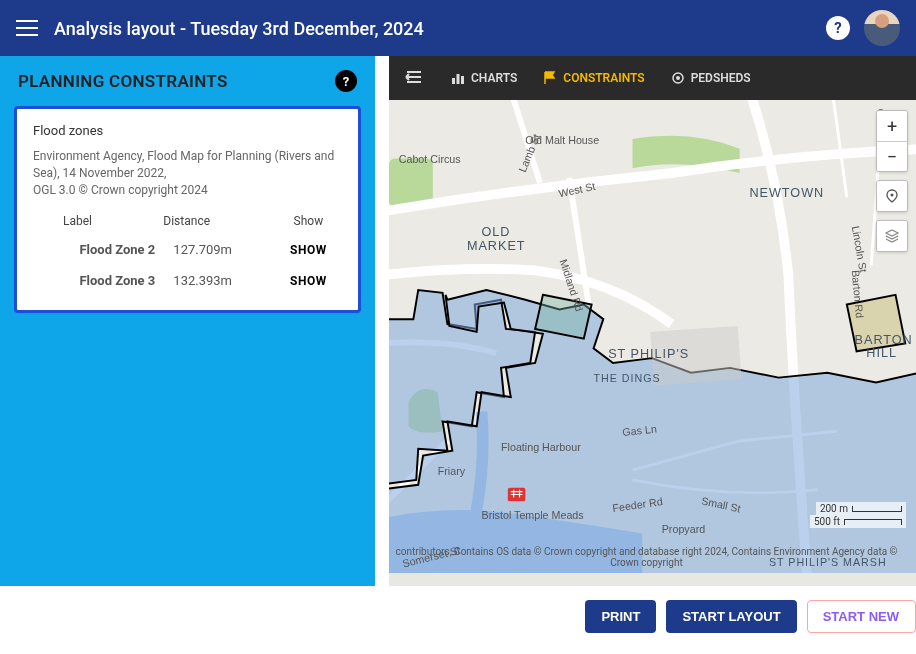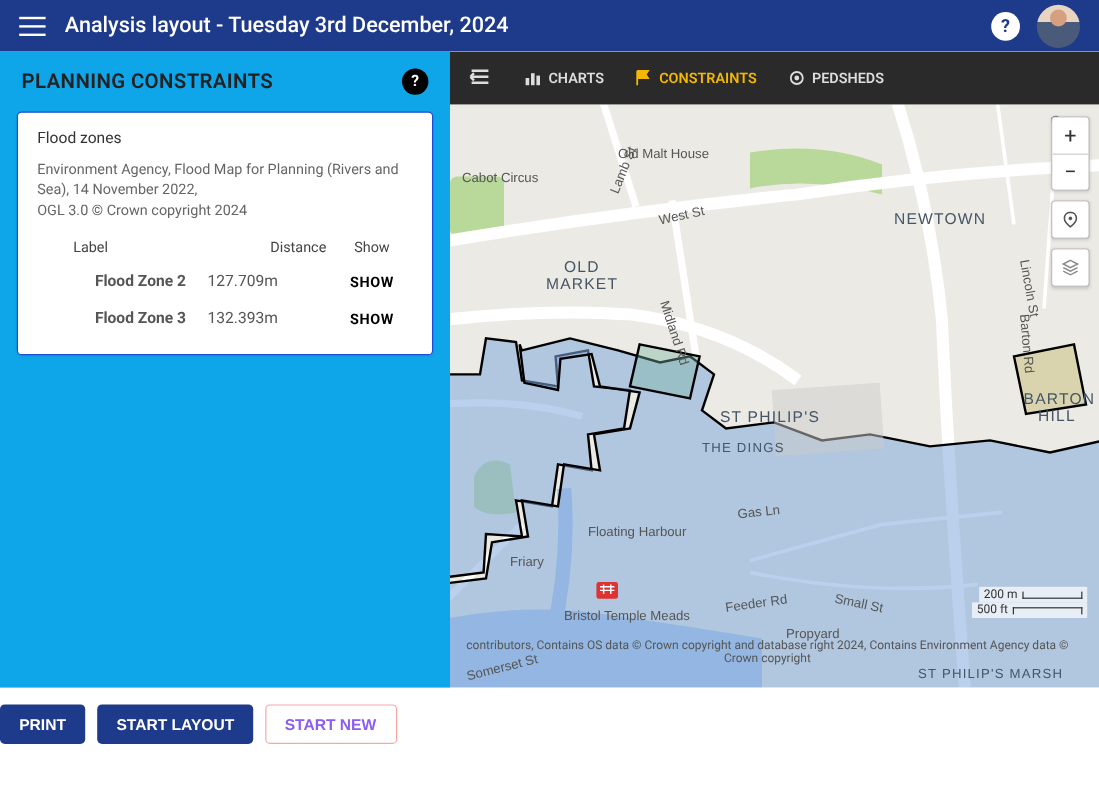--- a/index.html
+++ b/index.html
@@ -1,46 +1,46 @@
 <!DOCTYPE html>
 <html><head>
 <meta charset="utf-8">
 <style>
   * { box-sizing: border-box; margin: 0; padding: 0; }
   body { font-family: -apple-system, BlinkMacSystemFont, "Segoe UI", Roboto, Arial, sans-serif; width: 916px; height: 654px; overflow: hidden; background: #fff; position: relative; }
   
-  .header { background: #1e3a8a; color: #fff; height: 43px; display: flex; align-items: center; padding: 0 16px; }
+  .header { background: #1e3a8a; color: #fff; height: 56px; display: flex; align-items: center; padding: 0 16px; }
   .menu-icon { width: 22px; height: 16px; display: flex; flex-direction: column; justify-content: space-between; cursor: pointer; margin-right: 16px; }
   .menu-icon span { height: 2px; background: #fff; width: 100%; }
   .header-title { font-size: 18px; font-weight: 500; flex: 1; }
   .help-icon { width: 24px; height: 24px; border-radius: 50%; background: #fff; color: #1e3a8a; display: flex; align-items: center; justify-content: center; font-weight: bold; font-size: 15px; margin-right: 14px; cursor: pointer; }
   .avatar { width: 36px; height: 36px; border-radius: 50%; background: linear-gradient(180deg,#e8d4c0 40%,#4a5a7a 40%); cursor: pointer; overflow:hidden; position:relative;}
   .avatar::after{content:"";position:absolute;top:4px;left:50%;transform:translateX(-50%);width:14px;height:14px;border-radius:50%;background:#d4a080;}
   
   .body { display: flex; height: 530px; }
   
   .sidebar { width: 375px; padding: 14px 14px; background: #0ea5e9; }
   .panel-header { display: flex; align-items: center; justify-content: space-between; margin-bottom: 14px; padding: 0 4px;}
   .panel-title { font-size: 17px; font-weight: 600; letter-spacing: 0.3px; color:#222;}
   .panel-help { width: 22px; height: 22px; border-radius: 50%; background: #000; color: #fff; display: flex; align-items: center; justify-content: center; font-weight: bold; font-size: 13px; cursor: pointer; }
   
-  .card { border: 1px solid #1d4ed8; border-radius: 4px; padding: 14px 16px; background: #fff; box-shadow: 0 1px 2px rgba(0,0,0,0.04);}
+  .card { border: 3px solid #1d4ed8; border-radius: 4px; padding: 14px 16px; background: #fff; box-shadow: 0 1px 2px rgba(0,0,0,0.04);}
   .card-title { font-size: 13px; color: #333; margin-bottom: 10px; }
   .card-meta { font-size: 12px; color: #666; line-height: 1.4; margin-bottom: 10px; }
   
   .table { width: 100%; border-collapse: collapse; font-size: 13px; }
   .table th { font-weight: 400; color: #444; padding: 6px 4px; text-align: left; font-size:12px;}
-  .table th:nth-child(2){text-align:right;}
+  .table th:nth-child(2){text-align:left;}
   .table th:nth-child(3){text-align:center;}
   .table td { padding: 8px 4px; color: #555; }
   .table td:first-child { text-align:right;font-weight:bold;}
   .table td:nth-child(2){text-align:left; padding-left:14px;}
   .show-btn { font-weight: 700; color: #000; cursor: pointer; font-size:12px; letter-spacing:0.5px; text-align:center; display:block;}
   
-  .map-area { flex: 1; position: relative; background: #e8e8e3; overflow: hidden; }
+  .map-area { flex: 1; position: relative; background: #e8e8e3; overflow: hidden; margin-left: 14px; }
   
   .map-toolbar { position: absolute; top: 0; left: 0; right: 0; height: 44px; background: #2a2a2a; display: flex; align-items: center; padding: 0 10px; z-index: 10; gap: 6px;}
   .toolbar-btn { display: flex; align-items: center; gap: 6px; padding: 6px 10px; color: #ddd; font-size: 12px; font-weight: 600; cursor: pointer; border-radius: 3px; }
   .toolbar-btn.active { color: #f5b800; }
   .toolbar-collapse { color:#ddd; padding:4px 6px; cursor:pointer; margin-right:6px;}
   
   .map-controls { position: absolute; top: 54px; right: 8px; z-index: 10; display:flex; flex-direction:column; gap:8px;}
   .ctrl-group { background:#fff; border:1px solid #bbb; border-radius:3px; overflow:hidden; box-shadow:0 1px 3px rgba(0,0,0,0.15);}
   .ctrl-btn { width:30px; height:30px; display:flex; align-items:center; justify-content:center; font-size:18px; color:#333; cursor:pointer; background:#fff;}
   .ctrl-group .ctrl-btn + .ctrl-btn { border-top:1px solid #ccc;}
@@ -48,21 +48,21 @@
   .map-svg { position:absolute; top:44px; left:0; right:0; bottom:0; }
   
   .scale { position:absolute; bottom:58px; right:10px; z-index:10; font-size:10px; color:#333; text-align:right;}
   .scale-bar { display:flex; flex-direction:column; align-items:flex-end; gap:0;}
   .scale-row { display:flex; align-items:center; gap:4px; background:rgba(255,255,255,0.7); padding:1px 4px;}
   .scale-line { height:6px; border:1px solid #333; border-top:none; width:50px;}
   .scale-line.b { width:58px; border-top:1px solid #333; border-bottom:none;}
   
   .attribution { position:absolute; bottom:4px; left:0; right:0; font-size:10px; color:#555; padding:2px 18px 14px 6px; z-index:5;text-align:center; }
   
-  .footer { display:flex; justify-content:flex-start; gap:10px; padding:14px 0; background:#fff;}
+  .footer { display:flex; justify-content:flex-end; gap:10px; padding:14px 0; background:#fff;}
   .action-btn { padding:8px 16px; font-size:13px; font-weight:600; border-radius:4px; cursor:pointer; border:none;}
   .btn-primary { background:#1e3a8a; color:#fff;}
   .btn-secondary { background:#fff; color:#8b5cf6; border:1px solid #fca5a5;padding-left:15px;}
   .road { stroke:#fff; fill:none;}
   .road-main { stroke-width:10;}
   .road-mid { stroke-width:6;}
   .road-minor{ stroke-width:3;}
   .park { fill:#b8d99a;}
   .water { fill:#a8c8e8;}
   .flood { fill:rgba(130,170,220,0.55); stroke:#000; stroke-width:2;}

